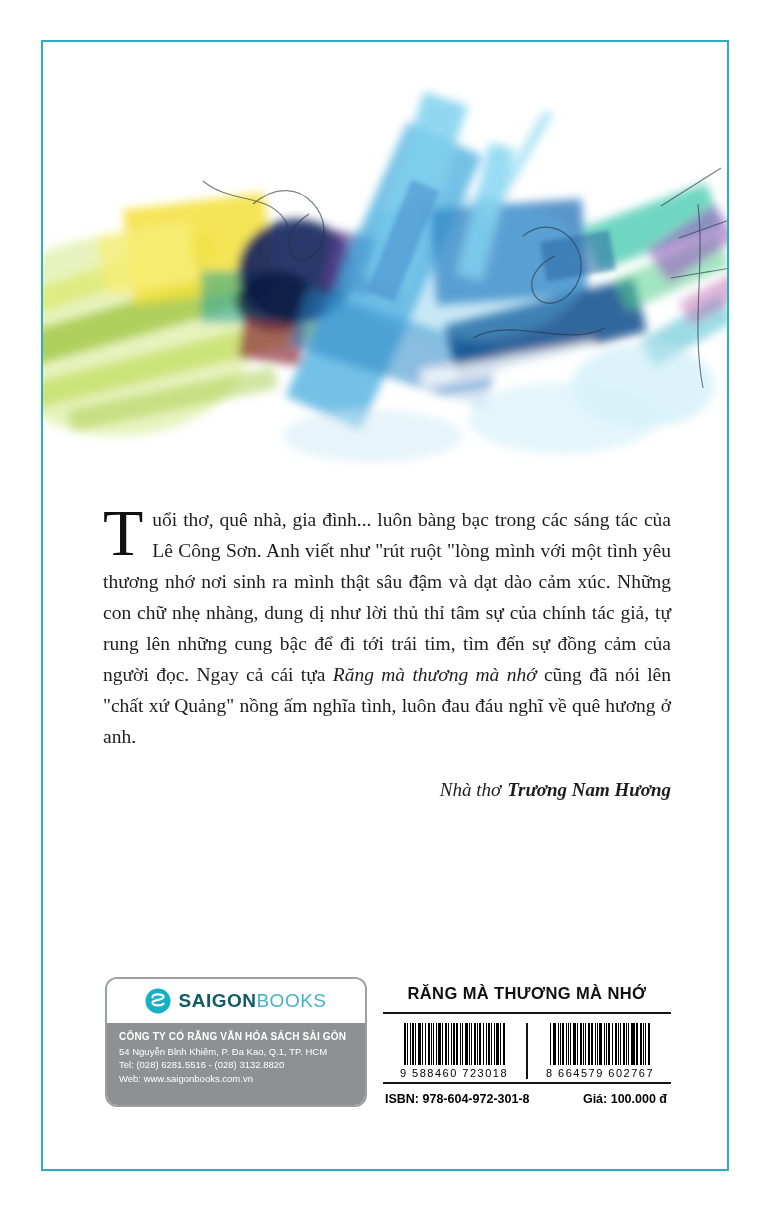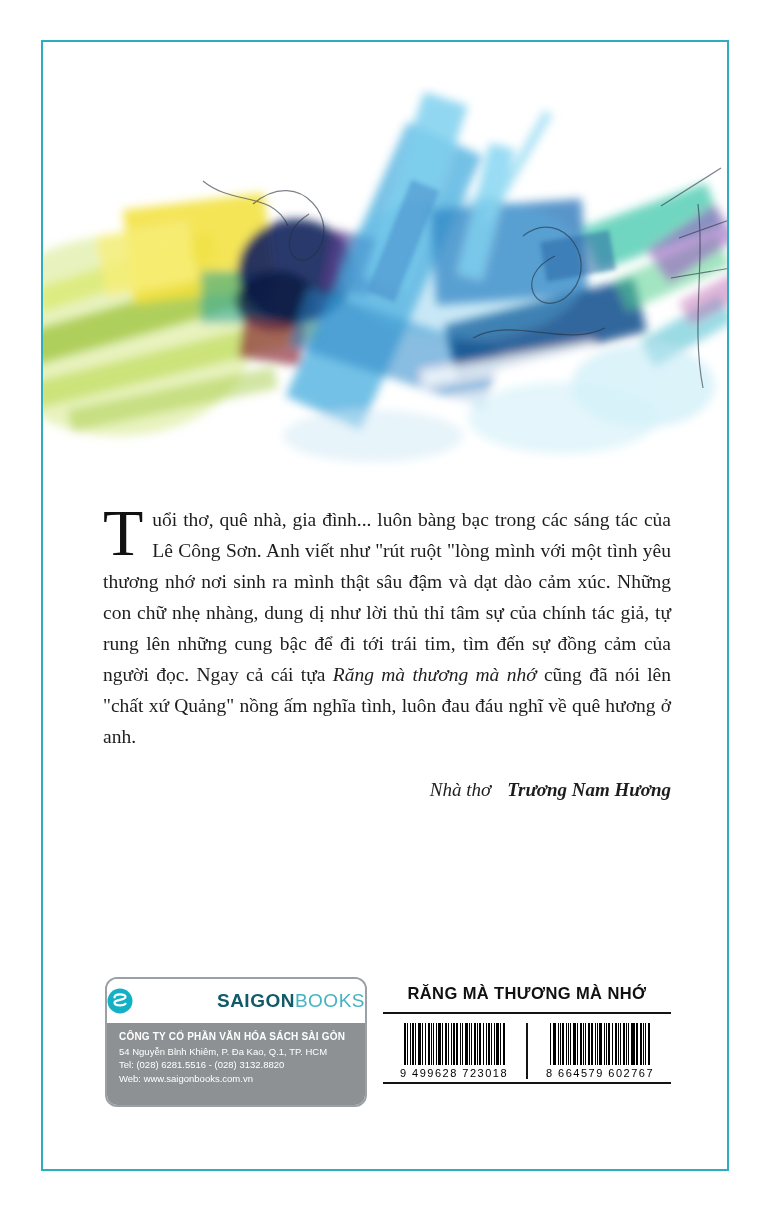--- a/index.html
+++ b/index.html
@@ -20,32 +20,32 @@
   .blurb {
     position:absolute; left:60px; right:56px; top:462px;
     font-size:19.5px; line-height:31px; text-align:justify; color:#1d1d1d;
   }
   .dropcap {
     float:left; font-size:66px; line-height:52px; padding:3px 9px 0 0; color:#111;
     font-family:"Liberation Serif", serif;
   }
   .para2 { margin-top:36px; }
   .attribution { margin-top:22px; text-align:right; font-style:italic; font-size:19px; }
-  .attribution .name { font-weight:bold; margin-left:16px; }
+  .attribution .name { font-weight:bold; margin-left:6px; }
   em { font-style:italic; }
   
   .footer {
     position:absolute; left:62px; top:935px; width:566px; height:130px;
     display:flex; gap:16px; font-family:"Liberation Sans", sans-serif;
   }
   .publisher-card {
     width:262px; border:2px solid #9aa0a3; border-radius:12px; overflow:hidden;
     display:flex; flex-direction:column; background:#fff;
   }
-  .logo-row { height:44px; display:flex; align-items:center; justify-content:space-between; gap:7px; background:#fff; }
+  .logo-row { height:44px; display:flex; align-items:center; justify-content:center; gap:7px; background:#fff; }
   .logo-mark { width:26px; height:26px; display:inline-block; }
   .logo-text { font-size:19px; letter-spacing:.5px; }
   .logo-text .lt-bold { font-weight:bold; color:#115a68; }
   .logo-text .lt-light { font-weight:normal; color:#45b3c4; }
   .company-band {
     flex:1; background:#8d9194; color:#ffffff; padding:7px 10px 8px 12px;
     font-size:9.5px; line-height:1.45;
   }
   .company-band .company-name { font-weight:bold; font-size:10px; letter-spacing:.2px; }
   .isbn-block { flex:1; display:flex; flex-direction:column; }
@@ -151,21 +151,21 @@
         <div class="logo-row">
           <span class="logo-mark">
             <svg viewBox="0 0 26 26">
               <circle cx="13" cy="13" r="12.5" fill="#14b0c6"></circle>
               <path d="M7.5 9.5 c0-2.2 2.6-3.2 5.5-3.2 s5.5 1 5.5 2.6 c0 3.4-11 2.4-11 5.6 c0 1.9 2.8 2.9 5.7 2.9 c2.4 0 4.4-.7 5.3-1.7" stroke="#ffffff" stroke-width="2.2" fill="none" stroke-linecap="round"></path>
             </svg>
           </span>
           <span class="logo-text"><span class="lt-bold">SAIGON</span><span class="lt-light">BOOKS</span></span>
         </div>
         <div class="company-band">
-          <div class="company-name">CÔNG TY CỔ PHẦN VĂN HÓA SÁCH SÀI GÒN</div>
+          <div class="company-name">CÔNG TY CỔ RĂNG VĂN HÓA SÁCH SÀI GÒN</div>
           <div>54 Nguyễn Bỉnh Khiêm, P. Đa Kao, Q.1, TP. HCM</div>
           <div>Tel: (028) 6281.5516 - (028) 3132.8820</div>
           <div>Web: www.saigonbooks.com.vn</div>
         </div>
       </div>
 
       <div class="isbn-block">
         <div class="book-title">RĂNG MÀ THƯƠNG MÀ NHỚ</div>
         <div class="rule"></div>
         <div class="barcodes">
@@ -200,21 +200,21 @@
                 <span style="width: 2px; margin-right: 2px;"></span>
                 <span style="width: 1px; margin-right: 2px;"></span>
                 <span style="width: 1px; margin-right: 1px;"></span>
                 <span style="width: 2px; margin-right: 1px;"></span>
                 <span style="width: 1px; margin-right: 2px;"></span>
                 <span style="width: 1px; margin-right: 1px;"></span>
                 <span style="width: 3px; margin-right: 1px;"></span>
                 <span style="width: 1px; margin-right: 2px;"></span>
                 <span style="width: 2px; margin-right: 0px;"></span>
               </div>
-            <div class="bc-digits">9 499628 723018</div>
+            <div class="bc-digits">9 588460 723018</div>
           </div>
           <div class="bc-divider"></div>
           <div class="barcode">
             <div class="bc-bars">
                 <span style="width: 1px; margin-right: 2px;"></span>
                 <span style="width: 3px; margin-right: 2px;"></span>
                 <span style="width: 1px; margin-right: 1px;"></span>
                 <span style="width: 1px; margin-right: 1px;"></span>
                 <span style="width: 2px; margin-right: 2px;"></span>
                 <span style="width: 1px; margin-right: 1px;"></span>
@@ -245,17 +245,21 @@
                 <span style="width: 2px; margin-right: 2px;"></span>
                 <span style="width: 2px; margin-right: 1px;"></span>
                 <span style="width: 1px; margin-right: 1px;"></span>
                 <span style="width: 1px; margin-right: 2px;"></span>
                 <span style="width: 2px; margin-right: 1px;"></span>
               </div>
             <div class="bc-digits">8 664579 602767</div>
           </div>
         </div>
         <div class="rule"></div>
+        <div class="isbn-row">
+          <span>ISBN: 978-604-972-301-8</span>
+          <span><span>Giá:</span>&nbsp;<span>100.000 đ</span></span>
+        </div>
       </div>
 
     </div>
   </div>
 </div>
 
 </body></html>

